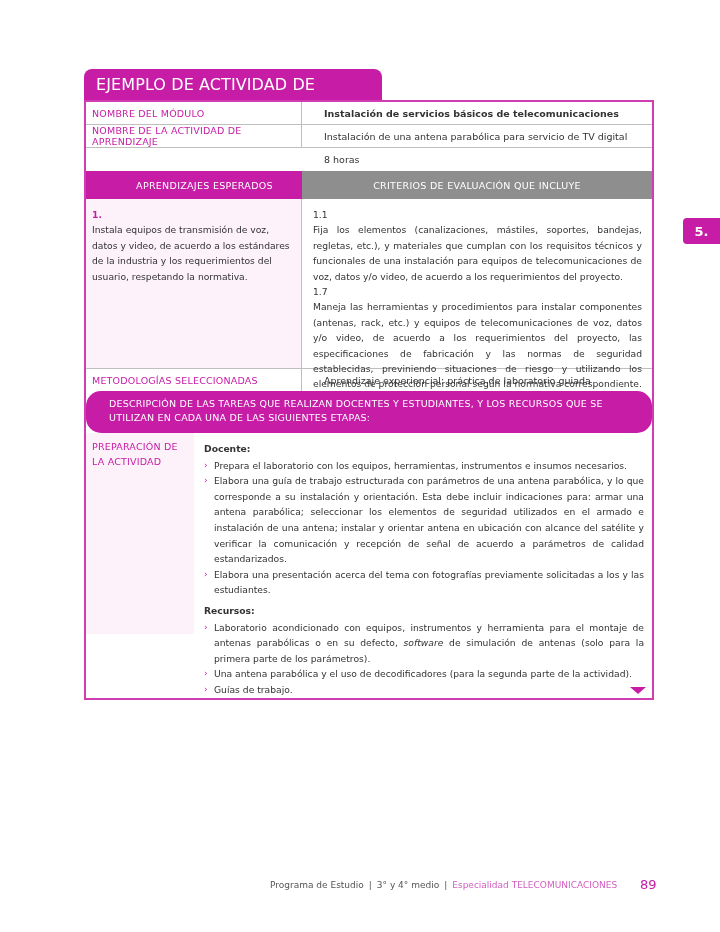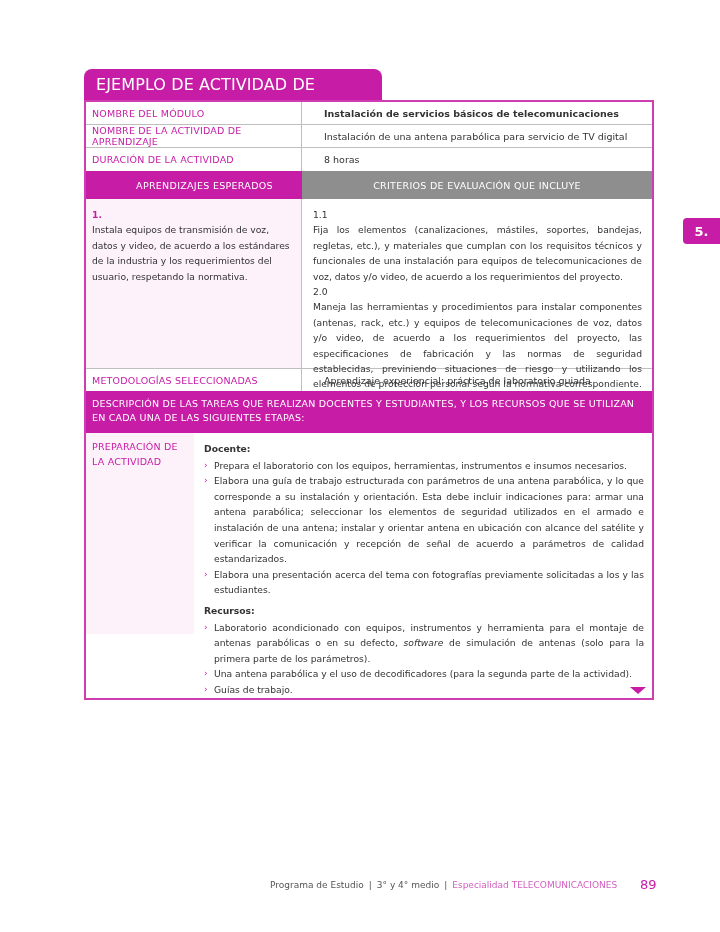--- a/index.html
+++ b/index.html
@@ -30,21 +30,21 @@
     font-size: 9.5px; display: flex; align-items: center; justify-content: center; letter-spacing: 0.3px; }
   .ae-left { position: absolute; left: 0; top: 0; width: 216px; height: 100%; background: #fdf1fa;
     border-right: 1px solid #bfbfbf; box-sizing: border-box; padding: 8px 6px; font-size: 9.2px; line-height: 15.4px; color: #333; }
   .ae-num { color: #c61ca6; font-weight: bold; }
   .ae-right { position: absolute; left: 217px; top: 0; right: 0; height: 100%; box-sizing: border-box;
     padding: 8px 10px 0 10px; font-size: 9.2px; line-height: 15.4px; color: #333; }
   .crit { display: flex; text-align: justify; flex-direction: column; }
   .crit .cn { width: 22px; flex: none; }
   .crit .ct { flex: 1; }
   .desc-hdr { position: absolute; left: 0; top: 289px; width: 566px; height: 42px; background: #c61ca6; color: #fff;
-    font-size: 9.5px; line-height: 14px; padding: 6px 6px; box-sizing: border-box; letter-spacing: 0.2px; }
+    font-size: 9.5px; line-height: 14px; padding: 6px 23px; box-sizing: border-box; letter-spacing: 0.2px; border-radius: 15px; }
   .prep-left { position: absolute; left: 0; top: 331px; width: 108px; height: 201px; background: #fdf1fa;
     color: #c61ca6; font-size: 9.5px; line-height: 15px; padding: 6px 6px; box-sizing: border-box; letter-spacing: 0.2px; }
   .prep-right { position: absolute; left: 108px; top: 331px; right: 0; height: 265px; box-sizing: border-box;
     padding: 8px 8px 0 10px; font-size: 9.2px; line-height: 15.6px; color: #333; }
   .sub { font-weight: bold; color: #333; margin-bottom: 1px; }
   .sub2 { margin-top: 5px; }
   .bl { display: flex; text-align: justify; }
   .bl .bu { width: 10px; flex: none; color: #c61ca6; font-size: 9px; }
   .bl .bt { flex: 1; }
   .arrow-down { position: absolute; right: 6px; bottom: 4px; width: 0; height: 0;
@@ -64,39 +64,38 @@
 <div class="frame">
   <div class="row" style="top:0;height:23px;">
     <div class="lbl">NOMBRE DEL MÓDULO</div>
     <div class="val bold">Instalación de servicios básicos de telecomunicaciones</div>
   </div>
   <div class="row" style="top:23px;height:23px;">
     <div class="lbl">NOMBRE DE LA ACTIVIDAD DE APRENDIZAJE</div>
     <div class="val">Instalación de una antena parabólica para servicio de TV digital</div>
   </div>
   <div class="row" style="top:46px;height:23px;border-bottom:none;">
-    <div class="lbl">DURACIÓN DE LA ACTIVIDAD</div>
     <div class="val">8 horas</div>
   </div>
   <div class="row" style="top:69px;height:28px;border-bottom:none;">
     <div class="hdr-left">APRENDIZAJES ESPERADOS</div>
     <div class="hdr-right">CRITERIOS DE EVALUACIÓN QUE INCLUYE</div>
   </div>
   <div class="row" style="top:97px;height:170px;">
     <div class="ae-left">
       <div class="ae-num">1.</div>
       <div>Instala equipos de transmisión de voz, datos y video, de acuerdo a los estándares de la industria y los requerimientos del usuario, respetando la normativa.</div>
     </div>
     <div class="ae-right">
       <div class="crit">
         <span class="cn">1.1</span>
         <span class="ct">Fija los elementos (canalizaciones, mástiles, soportes, bandejas, regletas, etc.), y materiales que cumplan con los requisitos técnicos y funcionales de una instalación para equipos de telecomunicaciones de voz, datos y/o video, de acuerdo a los requerimientos del proyecto.</span>
       </div>
       <div class="crit">
-        <span class="cn">2.0</span>
+        <span class="cn">1.7</span>
         <span class="ct">Maneja las herramientas y procedimientos para instalar componentes (antenas, rack, etc.) y equipos de telecomunicaciones de voz, datos y/o video, de acuerdo a los requerimientos del proyecto, las especificaciones de fabricación y las normas de seguridad establecidas, previniendo situaciones de riesgo y utilizando los elementos de protección personal según la normativa correspondiente.</span>
       </div>
     </div>
   </div>
   <div class="row" style="top:267px;height:22px;border-bottom:none;">
     <div class="lbl">METODOLOGÍAS SELECCIONADAS</div>
     <div class="val">Aprendizaje experiencial: práctica de laboratorio guiada</div>
   </div>
   <div class="desc-hdr">DESCRIPCIÓN DE LAS TAREAS QUE REALIZAN DOCENTES Y ESTUDIANTES, Y LOS RECURSOS QUE SE UTILIZAN EN CADA UNA DE LAS SIGUIENTES ETAPAS:</div>
   <div class="prep-left">PREPARACIÓN DE LA ACTIVIDAD</div>

